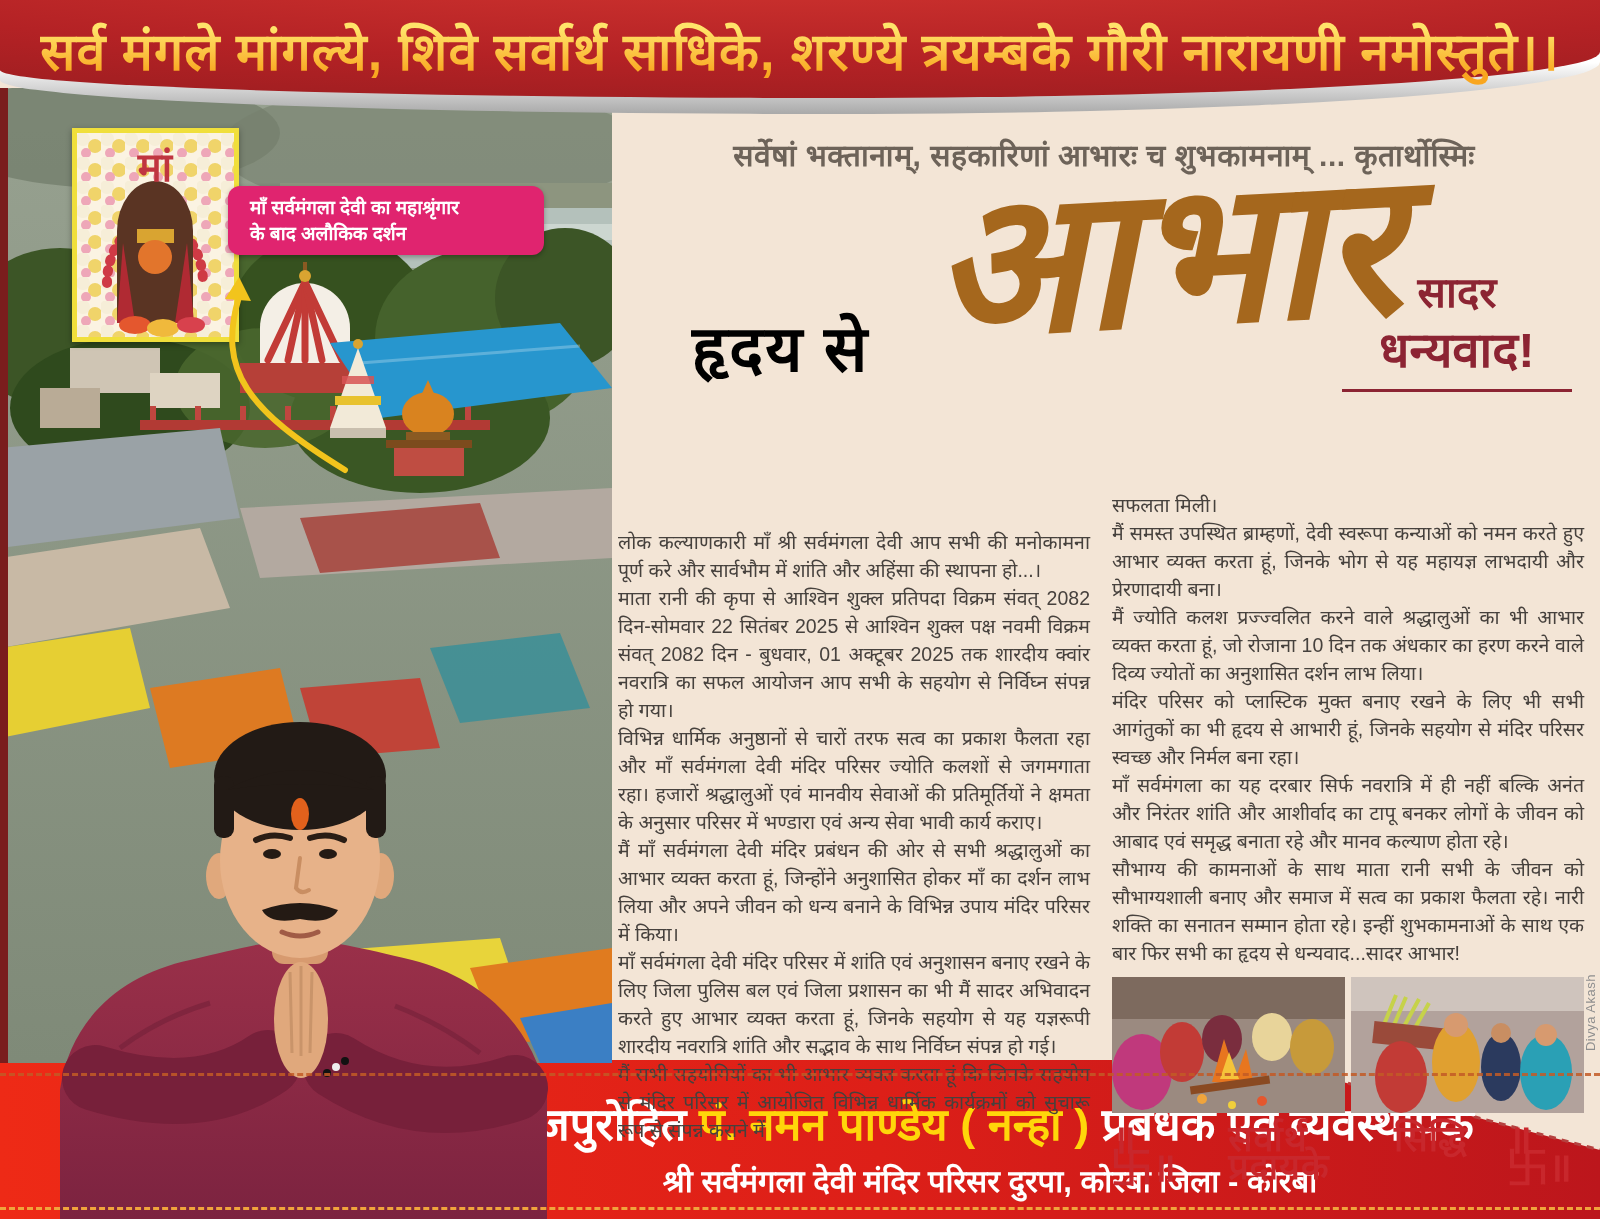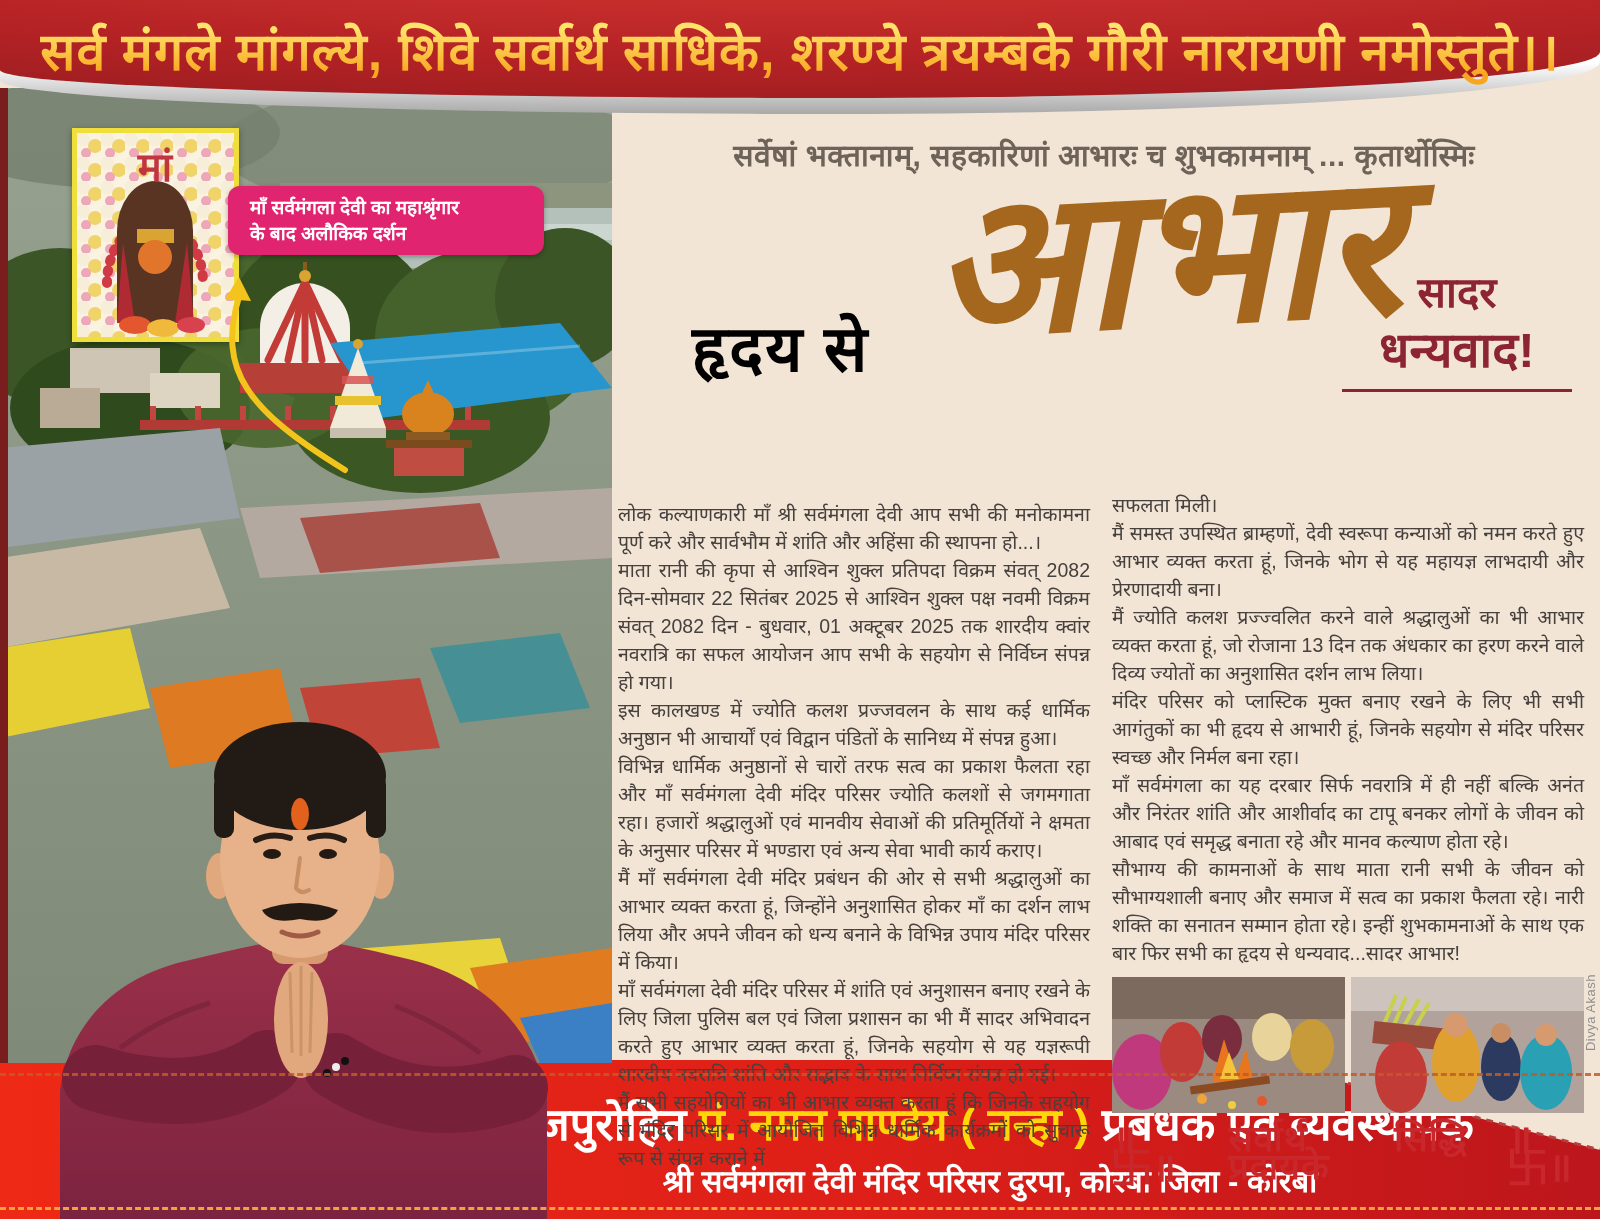--- a/index.html
+++ b/index.html
@@ -276,30 +276,29 @@
       <div class="aabhar">आभार</div>
       <div class="sadar-block">
         <div class="l1">सादर</div>
         <div class="l2">धन्यवाद!</div>
       </div>
     </div>
     <div class="columns">
       <div class="col">
         <p>लोक कल्याणकारी माँ श्री सर्वमंगला देवी आप सभी की मनोकामना पूर्ण करे और सार्वभौम में शांति और अहिंसा की स्थापना हो...।</p>
         <p>माता रानी की कृपा से आश्विन शुक्ल प्रतिपदा विक्रम संवत् 2082 दिन-सोमवार 22 सितंबर 2025 से आश्विन शुक्ल पक्ष नवमी विक्रम संवत् 2082 दिन - बुधवार, 01 अक्टूबर 2025 तक शारदीय क्वांर नवरात्रि का सफल आयोजन आप सभी के सहयोग से निर्विघ्न संपन्न हो गया।</p>
-        <p>इस कालखण्ड में ज्योति कलश प्रज्जवलन के साथ कई धार्मिक अनुष्ठान भी आचार्यों एवं विद्वान पंडितों के सानिध्य में संपन्न हुआ।</p>
         <p>विभिन्न धार्मिक अनुष्ठानों से चारों तरफ सत्व का प्रकाश फैलता रहा और माँ सर्वमंगला देवी मंदिर परिसर ज्योति कलशों से जगमगाता रहा। हजारों श्रद्धालुओं एवं मानवीय सेवाओं की प्रतिमूर्तियों ने क्षमता के अनुसार परिसर में भण्डारा एवं अन्य सेवा भावी कार्य कराए।</p>
         <p>मैं माँ सर्वमंगला देवी मंदिर प्रबंधन की ओर से सभी श्रद्धालुओं का आभार व्यक्त करता हूं, जिन्होंने अनुशासित होकर माँ का दर्शन लाभ लिया और अपने जीवन को धन्य बनाने के विभिन्न उपाय मंदिर परिसर में किया।</p>
         <p>माँ सर्वमंगला देवी मंदिर परिसर में शांति एवं अनुशासन बनाए रखने के लिए जिला पुलिस बल एवं जिला प्रशासन का भी मैं सादर अभिवादन करते हुए आभार व्यक्त करता हूं, जिनके सहयोग से यह यज्ञरूपी शारदीय नवरात्रि शांति और सद्भाव के साथ निर्विघ्न संपन्न हो गई।</p>
         <p>मैं सभी सहयोगियों का भी आभार व्यक्त करता हूं कि जिनके सहयोग से मंदिर परिसर में आयोजित विभिन्न धार्मिक कार्यक्रमों को सुचारू रूप से संपन्न कराने में</p>
       </div>
       <div class="col">
         <p>सफलता मिली।</p>
         <p>मैं समस्त उपस्थित ब्राम्हणों, देवी स्वरूपा कन्याओं को नमन करते हुए आभार व्यक्त करता हूं, जिनके भोग से यह महायज्ञ लाभदायी और प्रेरणादायी बना।</p>
-        <p>मैं ज्योति कलश प्रज्ज्वलित करने वाले श्रद्धालुओं का भी आभार व्यक्त करता हूं, जो रोजाना 13 दिन तक अंधकार का हरण करने वाले दिव्य ज्योतों का अनुशासित दर्शन लाभ लिया।</p>
+        <p>मैं ज्योति कलश प्रज्ज्वलित करने वाले श्रद्धालुओं का भी आभार व्यक्त करता हूं, जो रोजाना 10 दिन तक अंधकार का हरण करने वाले दिव्य ज्योतों का अनुशासित दर्शन लाभ लिया।</p>
         <p>मंदिर परिसर को प्लास्टिक मुक्त बनाए रखने के लिए भी सभी आगंतुकों का भी हृदय से आभारी हूं, जिनके सहयोग से मंदिर परिसर स्वच्छ और निर्मल बना रहा।</p>
         <p>माँ सर्वमंगला का यह दरबार सिर्फ नवरात्रि में ही नहीं बल्कि अनंत और निरंतर शांति और आशीर्वाद का टापू बनकर लोगों के जीवन को आबाद एवं समृद्ध बनाता रहे और मानव कल्याण होता रहे।</p>
         <p>सौभाग्य की कामनाओं के साथ माता रानी सभी के जीवन को सौभाग्यशाली बनाए और समाज में सत्व का प्रकाश फैलता रहे। नारी शक्ति का सनातन सम्मान होता रहे। इन्हीं शुभकामनाओं के साथ एक बार फिर सभी का हृदय से धन्यवाद...सादर आभार!</p>
         <div class="photo-row">
           <div class="ritual-photo">
             <svg width="233" height="136" viewBox="0 0 233 136">
               <rect width="233" height="136" fill="#9b8a80"></rect>
               <rect width="233" height="42" fill="#7d6a5e"></rect>
               <ellipse cx="30" cy="95" rx="30" ry="38" fill="#c0397c"></ellipse>
               <ellipse cx="70" cy="75" rx="22" ry="30" fill="#c23b36"></ellipse>

